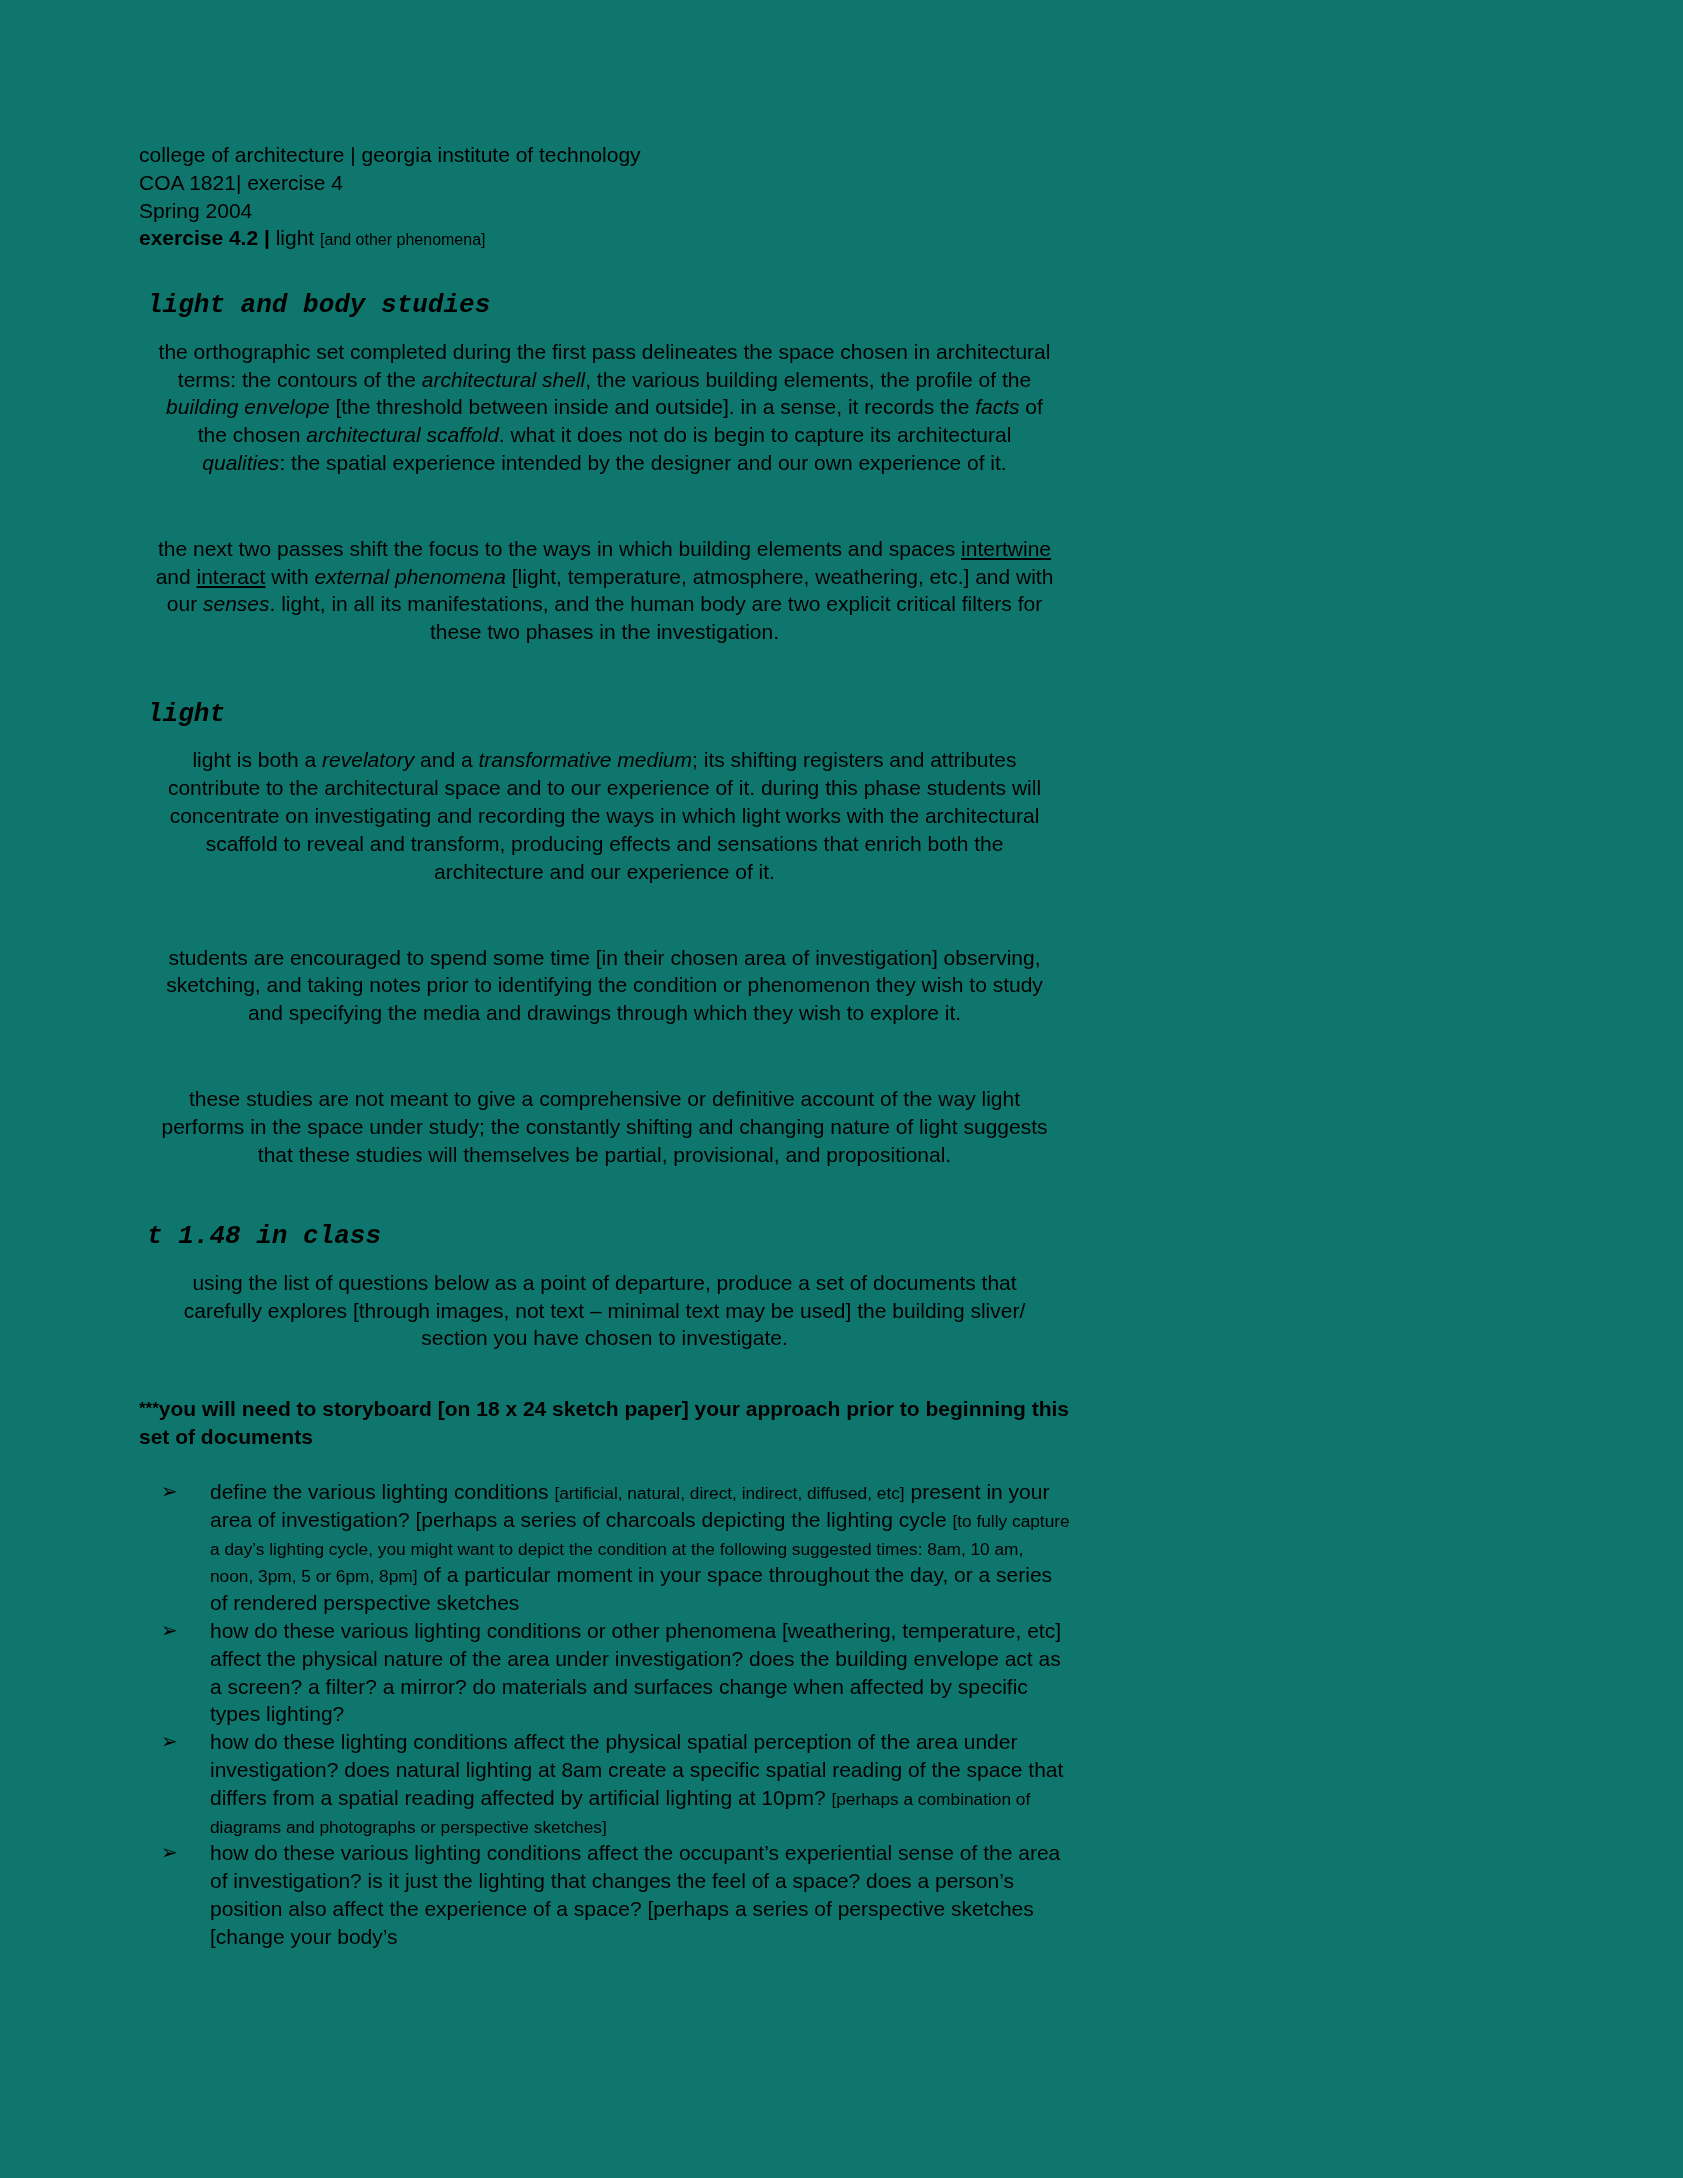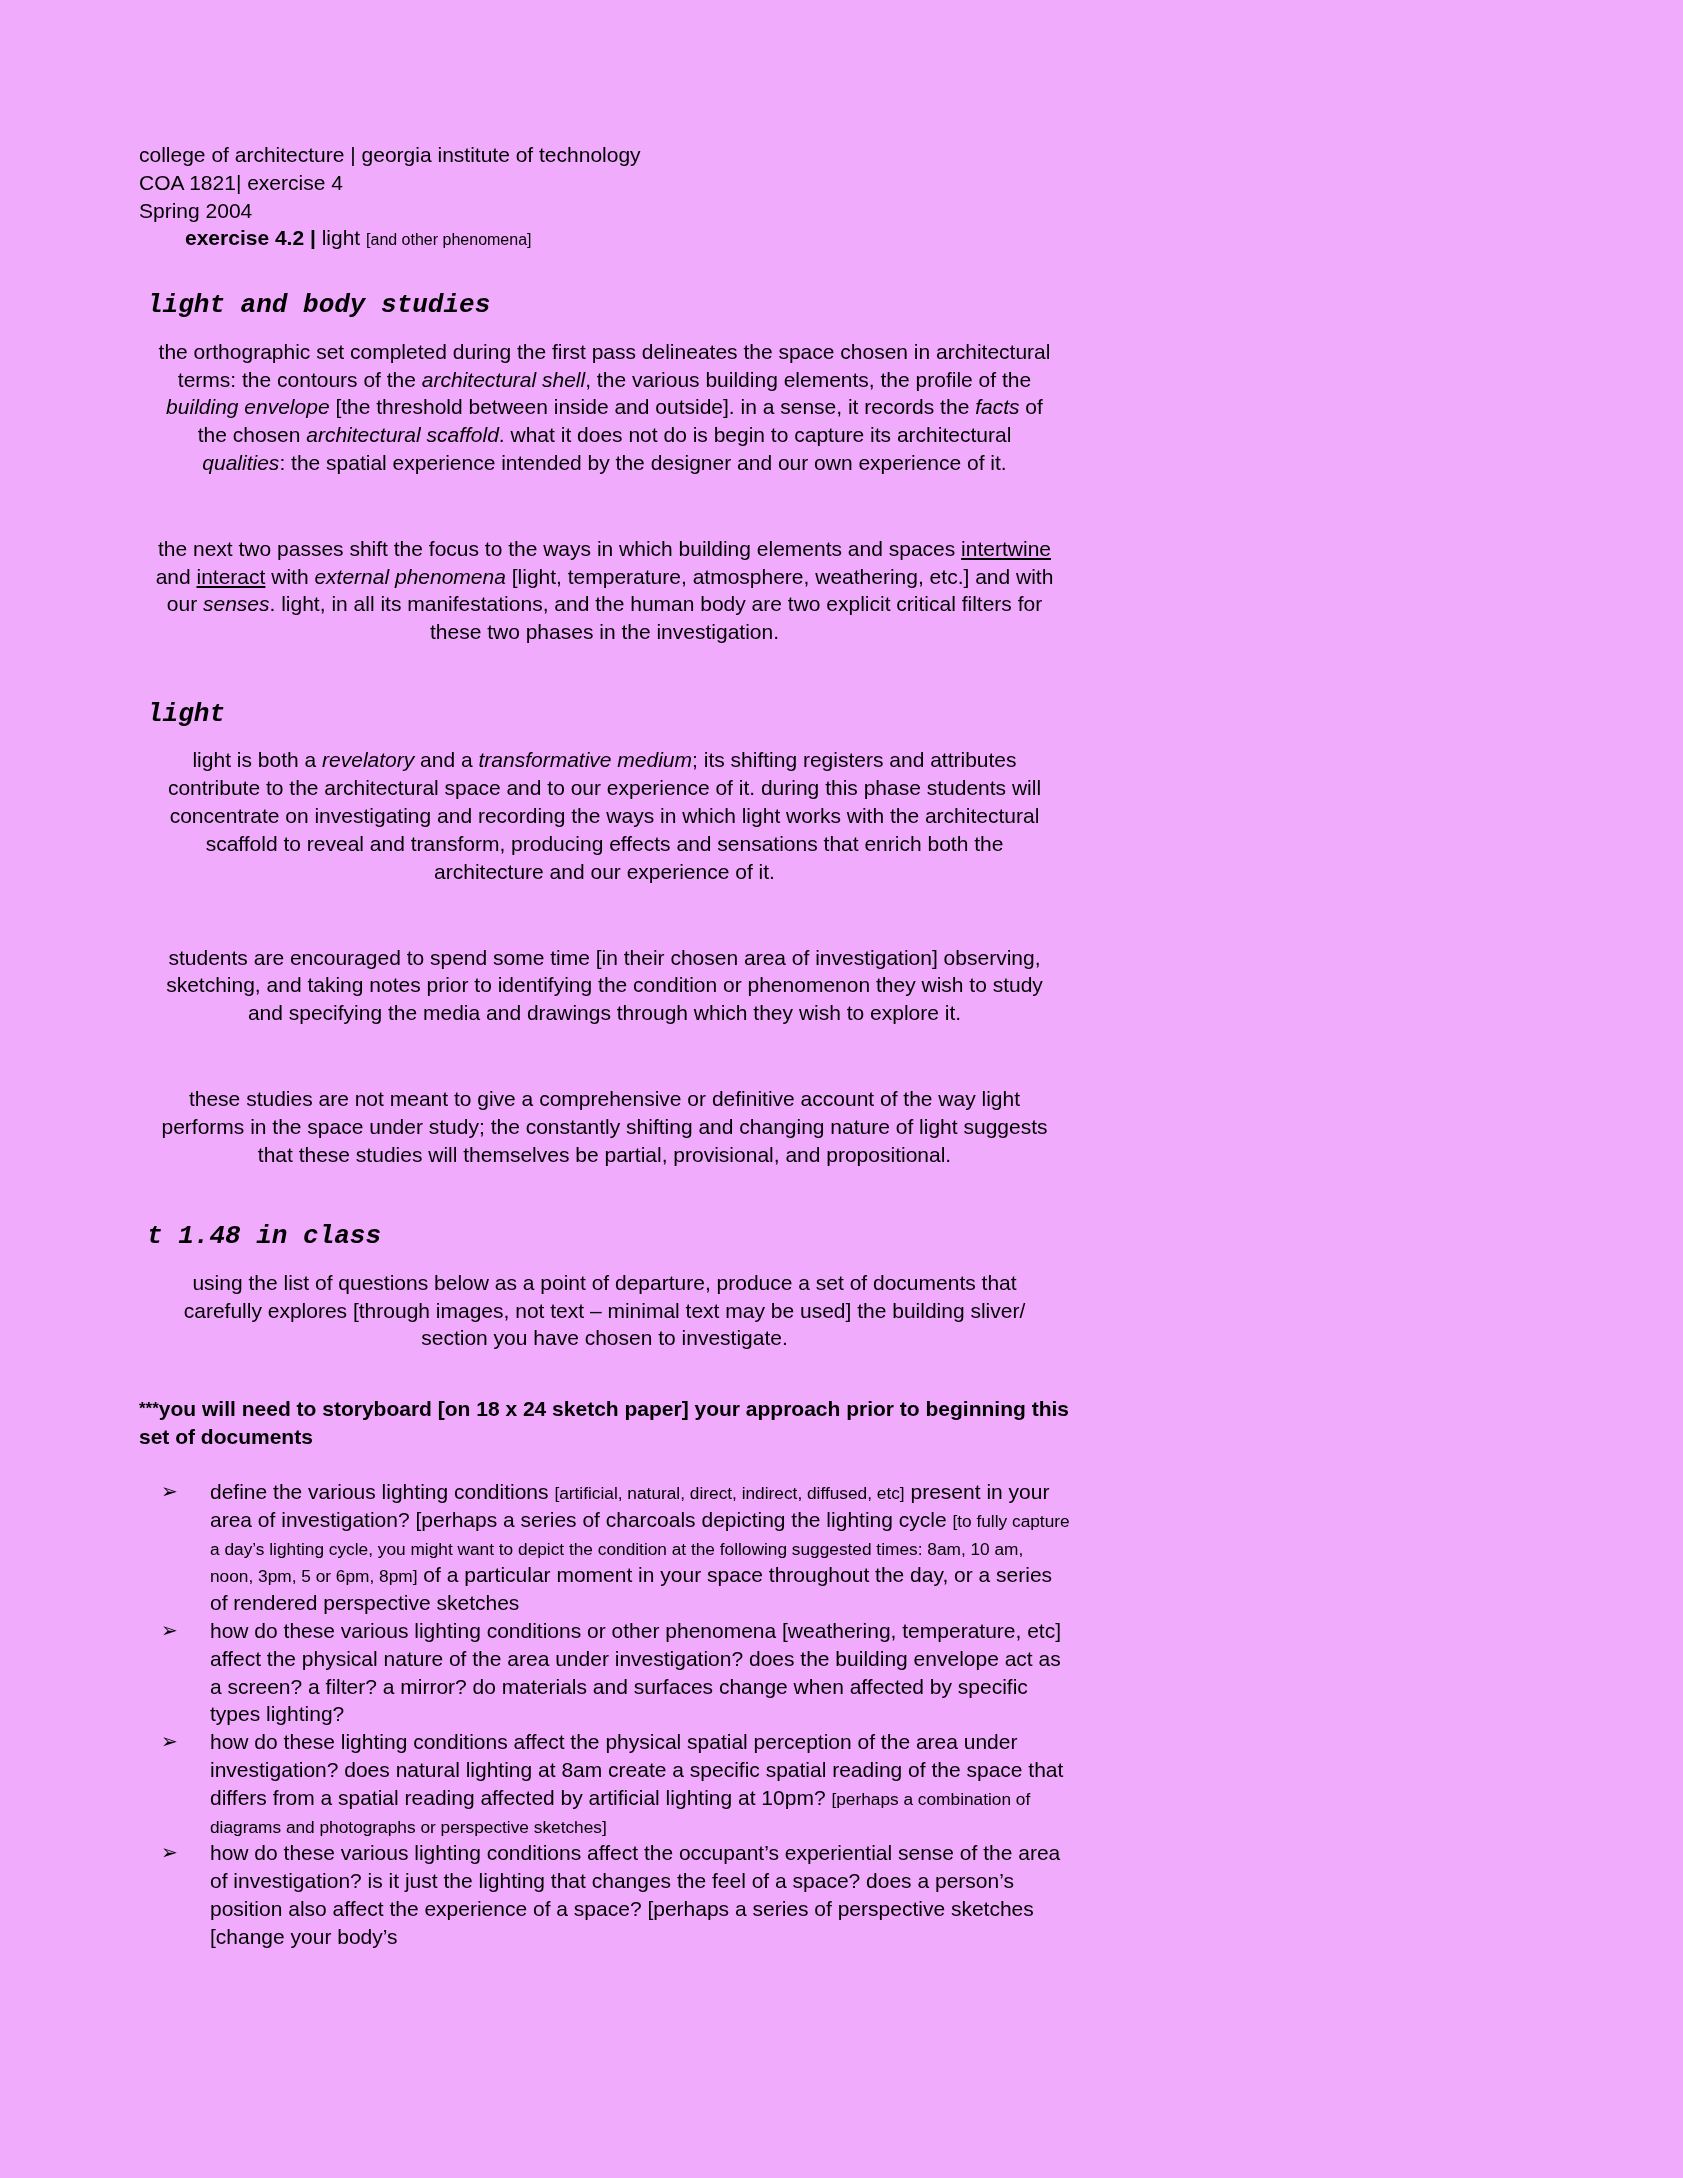--- a/index.html
+++ b/index.html
@@ -8,35 +8,35 @@
     background: #ffffff;
   }
   body {
     font-family: "Liberation Sans", sans-serif;
     color: #000000;
   }
   .page {
     position: relative;
     width: 1683px;
     height: 2178px;
-    background: #f0abfc;
+    background: #0f766e;
     box-sizing: border-box;
     overflow: hidden;
   }
   .sheet {
     position: absolute;
     left: 139px;
     top: 141px;
     width: 931px;
     font-size: 21px;
     line-height: 1.325;
   }
   .hdr-line { white-space: pre; }
   .ex-line { margin-top: 0; }
-  .ex-strong { font-weight: bold; margin-left: 46px; }
+  .ex-strong { font-weight: bold; }
   .ex-small { font-size: 16px; }
 
   h2.sec {
     font-size: 26px;
     font-weight: bold;
     font-style: italic;
     margin: 8px;
     padding: 0;
     line-height: 1.325;
     font-family: Liberation Mono, monospace;

